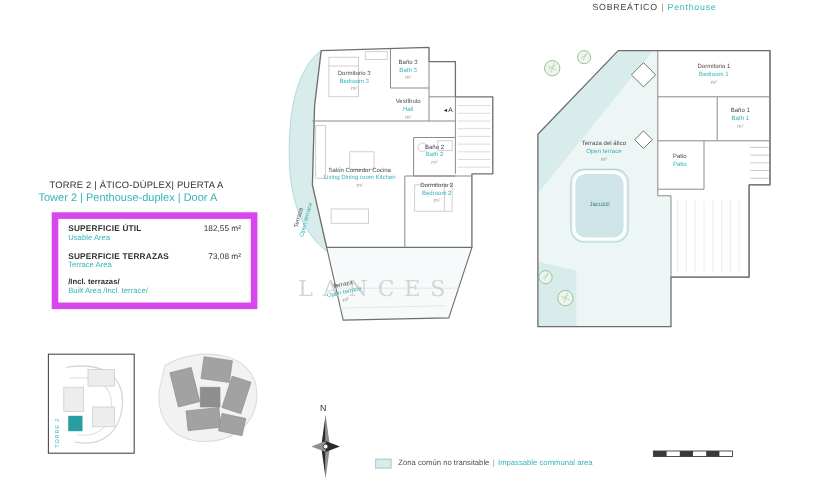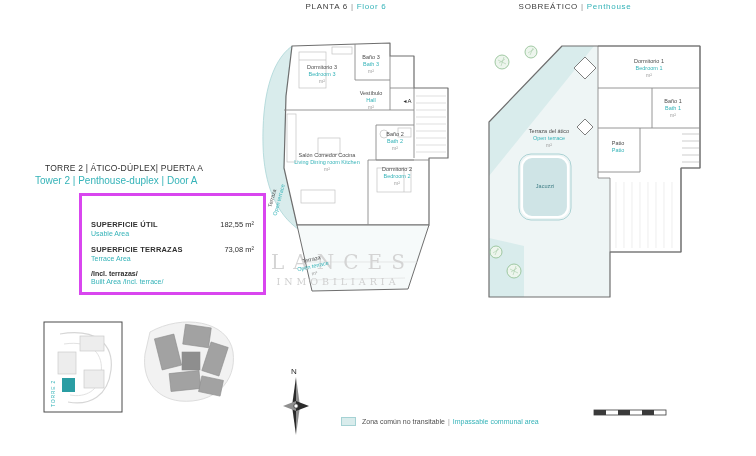--- a/index.html
+++ b/index.html
@@ -10,22 +10,22 @@
 
   .plan-header{ position:absolute; top:2px; width:200px; text-align:center;
     font-size:8px; letter-spacing:.7px; color:#3c3c3c; }
   .plan-header .sep{ color:#8c8c8c; margin:0 3px; }
   .plan-header .en{ color:var(--accent); }
 
   .unit-title{ position:absolute; left:45px; top:163px; font-size:8.5px; font-weight:400;
     color:#303030; letter-spacing:.2px; }
   .unit-sub{ position:absolute; left:35px; top:175px; font-size:10px; color:var(--accent); }
 
-  .area-box{ position:absolute; left:47px; top:193px; width:187px; border:3px solid #d946ef;
-    background:#fff; padding:24px 9px 7px;margin-left:32px; }
+  .area-box{ position:absolute; left:47px; top:193px; width:187px; border:6px solid #d946ef;
+    background:#fff; padding:4px 9px 7px; }
   .area-row{ margin-bottom:8px; }
   .area-row:last-child{ margin-bottom:0; }
   .area-line{ display:flex; justify-content:space-between; align-items:baseline;
     font-size:7.5px; color:#303030; }
   .area-line .al{ font-weight:700; letter-spacing:.2px; }
   .area-line .av{ font-weight:400; margin-left:6px; white-space:nowrap; }
   .area-es2{ font-size:7px; font-weight:700; color:#303030; margin-top:1px; }
   .area-en{ font-size:7px; color:var(--accent); margin-top:1px; }
 
   .lbl{ position:absolute; transform:translateX(-50%); text-align:center; font-size:5.5px;
@@ -151,27 +151,23 @@
     <g transform="translate(594,410)">
       <rect x="0" y="0" width="72" height="5" fill="#ffffff" stroke="#3a3a3a" stroke-width="0.8"></rect>
       <rect x="0" y="0" width="12" height="5" fill="#3a3a3a"></rect>
       <rect x="24" y="0" width="12" height="5" fill="#3a3a3a"></rect>
       <rect x="48" y="0" width="12" height="5" fill="#3a3a3a"></rect>
     </g>
   </svg>
 
   <div class="watermark">
     <div class="wm1">LANCES</div>
-    <div class="wm2">INMOBILIARIA</div>
-  </div>
-
-  <div class="plan-header" style="left:246px">
-    <span class="es">PLANTA 6</span><span class="sep">|</span><span class="en">Floor 6</span>
-  </div>
-  <div class="plan-header" style="left:475px">
+  </div>
+
+  <div class="plan-header" style="left:495px">
     <span class="es">SOBREÁTICO</span><span class="sep">|</span><span class="en">Penthouse</span>
   </div>
 
   <div class="unit-title">TORRE 2 | ÁTICO-DÚPLEX| PUERTA A</div>
   <div class="unit-sub">Tower 2 | Penthouse-duplex | Door A</div>
 
   <div class="area-box">
     <div class="area-row">
       <div class="area-line">
         <span class="al">SUPERFICIE ÚTIL</span>

